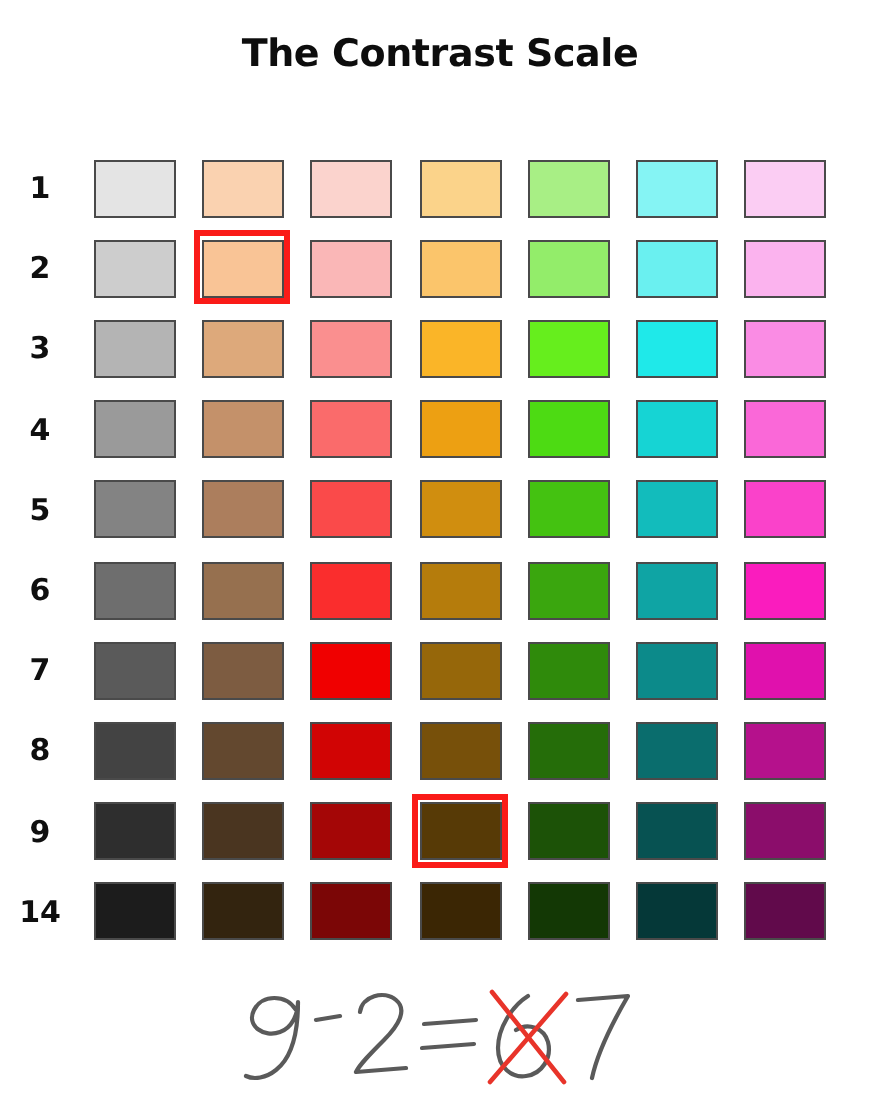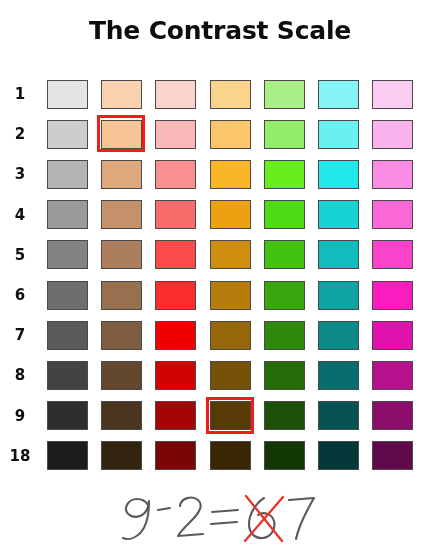--- a/index.html
+++ b/index.html
@@ -20,21 +20,21 @@
     height: 552px;
     background: #ffffff;
   }
   .title {
     position: absolute;
     top: 16px;
     left: 0;
     width: 440px;
     text-align: center;
     font-family: "DejaVu Sans", "Liberation Sans", sans-serif;
-    font-size: 25px;
+    font-size: 19px;
     font-weight: bold;
     color: #0d0d0d;
     letter-spacing: -0.2px;
   }
   .grid-wrap {
     position: absolute;
     top: 74px;
     left: 0;
     width: 440px;
     height: 404px;
@@ -339,21 +339,21 @@
           </div>
           <div class="cell-slot">
             <div class="swatch" style="background: rgb(7, 82, 82); border-color: rgb(74, 74, 74);"></div>
           </div>
           <div class="cell-slot">
             <div class="swatch" style="background: rgb(139, 13, 107); border-color: rgb(74, 74, 74);"></div>
           </div>
         </div>
       </div>
       <div class="row">
-        <div class="row-label">18</div>
+        <div class="row-label">14</div>
         <div class="cells">
           <div class="cell-slot">
             <div class="swatch" style="background: rgb(28, 28, 28); border-color: rgb(74, 74, 74);"></div>
           </div>
           <div class="cell-slot">
             <div class="swatch" style="background: rgb(51, 36, 15); border-color: rgb(74, 74, 74);"></div>
           </div>
           <div class="cell-slot">
             <div class="swatch" style="background: rgb(123, 6, 6); border-color: rgb(74, 74, 74);"></div>
           </div>

